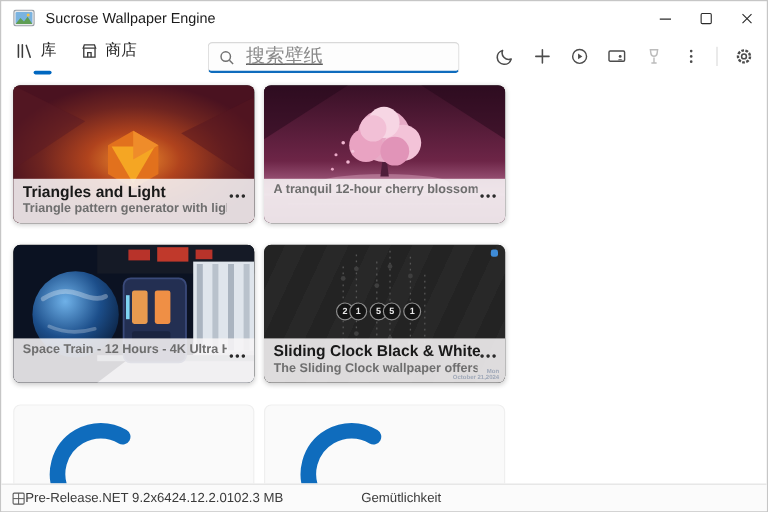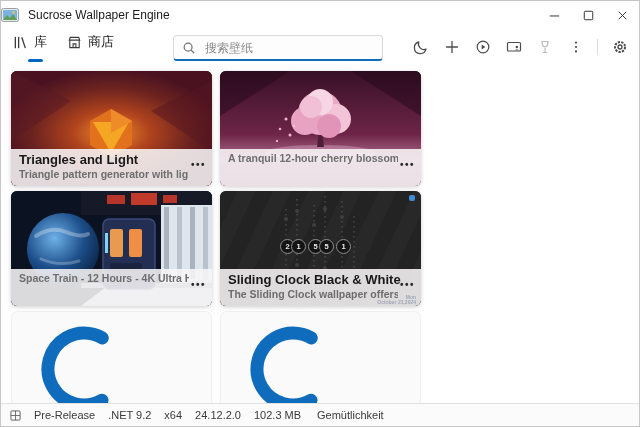--- a/index.html
+++ b/index.html
@@ -4,63 +4,63 @@
 <style>
   html,body{margin:0;padding:0;}
   body{
     width:640px;height:427px;position:relative;overflow:hidden;
     background:#ffffff;border:1px solid #c6c6c6;box-sizing:border-box;
     font-family:"Liberation Sans","DejaVu Sans",sans-serif;
     -webkit-font-smoothing:antialiased;
   }
   svg{display:block;}
   
-  .titlebar{position:absolute;top:0;left:0;right:0;height:28px;display:flex;align-items:center;padding-left:0;box-sizing:border-box;}
+  .titlebar{position:absolute;top:0;left:0;right:0;height:28px;display:flex;align-items:center;padding-left:10px;box-sizing:border-box;}
   .app-icon{width:18px;height:14px;margin-right:9px;}
   .app-title{font-size:12px;color:#1b1b1b;}
   .win-controls{position:absolute;right:0;top:0;display:flex;}
   .win-btn{width:34px;height:28px;display:flex;align-items:center;justify-content:center;background:transparent;border:none;padding:0;}
   
   .toolbar{position:absolute;top:28px;left:0;right:0;height:36px;}
   .tabs{position:absolute;left:12px;top:4px;display:flex;gap:20px;align-items:center;}
   .tab{display:flex;align-items:center;gap:6px;font-size:13px;color:#1f1f1f;cursor:default;}
   .tab-underline{position:absolute;left:27px;top:30px;width:15px;height:3px;border-radius:2px;background:#0067c0;}
   .searchbox{position:absolute;left:172px;top:6px;width:210px;height:26px;box-sizing:border-box;
     background:#fdfdfd;border:1px solid #d9d9d9;border-bottom:2px solid #0f6cbd;border-radius:4px;
     display:flex;align-items:center;padding:0 8px;}
-  .searchbox input{border:none;outline:none;background:transparent;font-size:12px;color:#333;width:100%;margin-left:7px;font-family:inherit;}
+  .searchbox input{border:none;outline:none;background:transparent;font-size:16px;color:#333;width:100%;margin-left:7px;font-family:inherit;text-decoration:underline;}
   .searchbox input::placeholder{color:#8a8a8a;}
   .tool-actions{position:absolute;right:8px;top:5px;display:flex;align-items:center;gap:8px;}
   .tool-btn{width:23px;height:26px;display:flex;align-items:center;justify-content:center;background:transparent;border:none;padding:0;}
   .tool-divider{width:1px;height:16px;background:#dcdcdc;margin:0 2px;}
   
   .content{position:absolute;top:64px;left:0;right:0;bottom:23px;overflow:hidden;
-    padding:6px 10px;box-sizing:border-box;display:flex;flex-wrap:wrap;gap:5px 8px;align-content:flex-start;}
+    padding:6px 10px;box-sizing:border-box;display:flex;flex-wrap:wrap;gap:18px 8px;align-content:flex-start;}
   .card{position:relative;width:201px;height:115px;border-radius:6px;overflow:hidden;
     box-shadow:0 1px 4px rgba(0,0,0,.20);background:#333;}
   .card .art{position:absolute;inset:0;width:100%;height:100%;}
   .caption{position:absolute;left:0;right:0;bottom:0;height:37px;background:rgba(247,245,246,.88);padding:3px 8px 0;box-sizing:border-box;}
   .caption .t{font-size:13px;font-weight:bold;color:#191919;line-height:16px;white-space:nowrap;overflow:hidden;}
   .caption .d{font-size:10.5px;font-weight:bold;color:#6e6e6e;line-height:13px;white-space:nowrap;overflow:hidden;width:170px;}
   .more-btn{position:absolute;right:6px;top:11px;border:none;background:transparent;padding:0;
     font-size:10px;font-weight:bold;letter-spacing:1.5px;color:#2b2b2b;line-height:10px;}
   .placeholder{position:relative;width:201px;height:115px;border-radius:6px;background:#fafafa;border:1px solid #efefef;box-sizing:border-box;}
   .spinner{position:absolute;}
   .sp-a{left:26px;top:11px;} .sp-b{left:26px;top:11px;}
   
   .clock-bg{position:absolute;inset:0;background:repeating-linear-gradient(115deg,#232323 0 16px,#282828 16px 32px);}
   .clockdigit{position:absolute;width:13px;height:13px;border-radius:50%;background:#141414;border:1px solid #8f8f8f;
     color:#e9e9e9;font-size:7.5px;line-height:13px;text-align:center;font-weight:bold;box-sizing:content-box;}
   .live-dot{position:absolute;top:4px;right:6px;width:6px;height:6px;border-radius:2px;background:#3f8cd8;}
   .date-overlay{position:absolute;right:5px;bottom:1px;text-align:right;font-size:5px;line-height:5px;color:#9fa8b8;font-weight:bold;}
   
   .statusbar{position:absolute;left:0;right:0;bottom:0;height:23px;background:#fbfbfb;border-top:1px solid #e1e1e1;
     display:flex;align-items:center;padding:0 9px;box-sizing:border-box;font-size:11px;color:#3a3a3a;}
-  .status-left{display:flex;align-items:center;gap:13px;}
-  .status-center{position:absolute;left:316px;}
+  .status-left{display:flex;align-items:center;}
+  .status-center{position:absolute;left:300px;}
   .status-right{margin-left:auto;}
 </style>
 </head>
 <body>
 
 <div class="titlebar">
   <span class="app-icon">
     <svg viewBox="0 0 18 14" width="18" height="14">
       <rect x="0.5" y="0.5" width="17" height="13" rx="2" fill="#e8eaed" stroke="#9aa0a6"></rect>
       <rect x="2" y="2" width="14" height="10" rx="1" fill="#7ab3e0"></rect>

